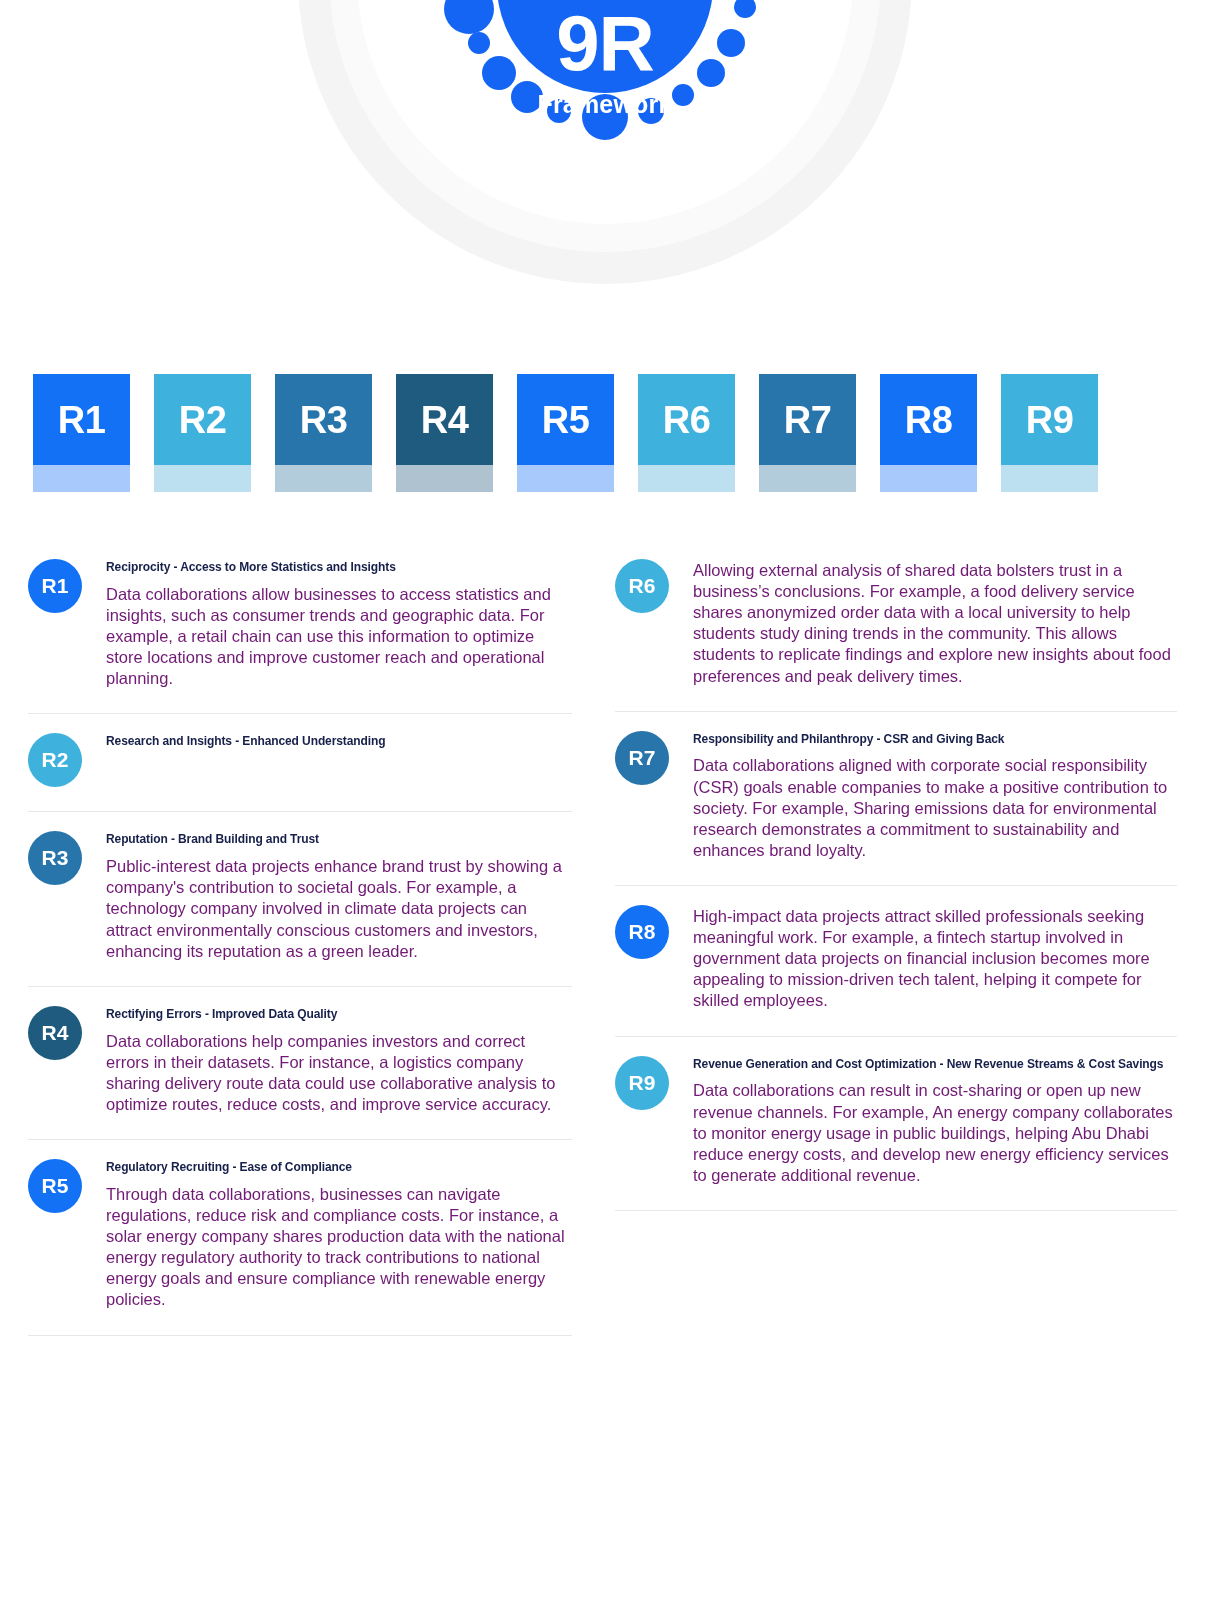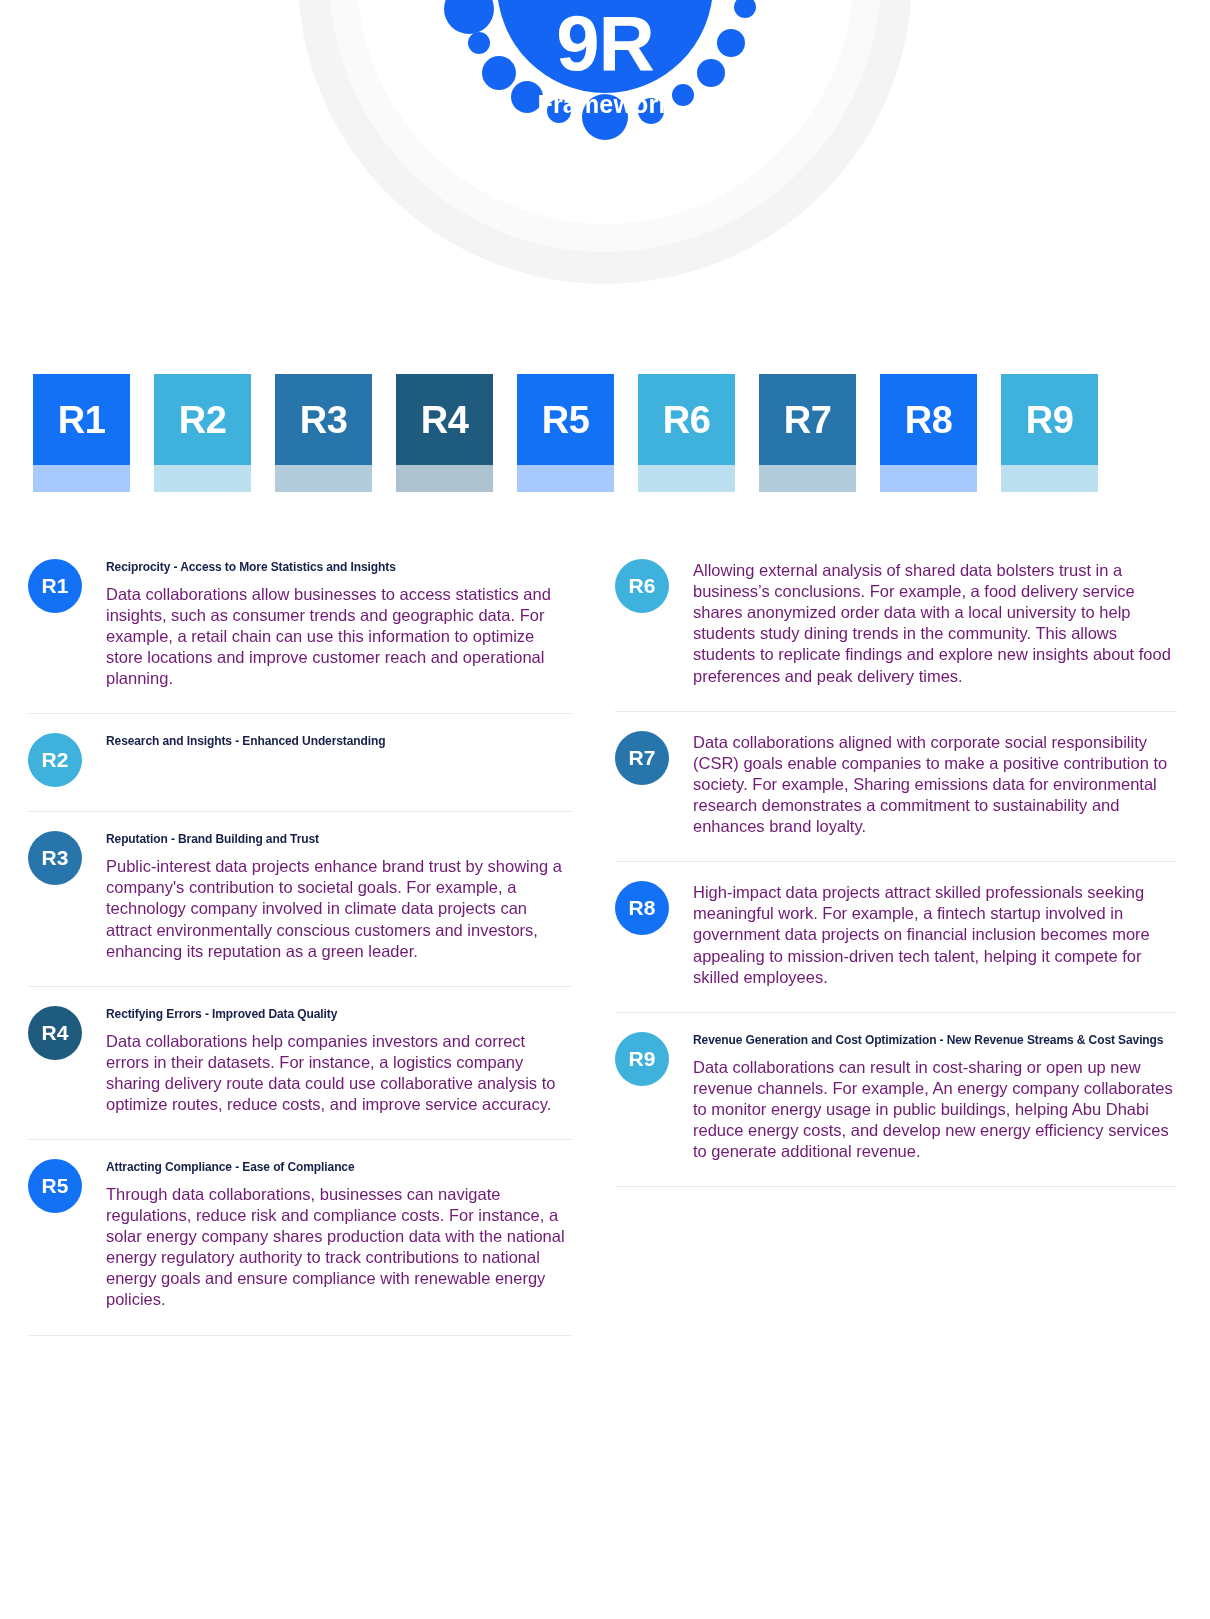--- a/index.html
+++ b/index.html
@@ -303,35 +303,36 @@
       <div class="item">
         <div class="badge" style="background: rgb(31, 91, 126);">R4</div>
         <div class="item-body">
           <p class="item-title">Rectifying Errors - Improved Data Quality</p>
           <p class="item-desc">Data collaborations help companies investors and correct errors in their datasets. For instance, a logistics company sharing delivery route data could use collaborative analysis to optimize routes, reduce costs, and improve service accuracy.</p>
         </div>
       </div>
       <div class="item">
         <div class="badge" style="background: rgb(18, 113, 245);">R5</div>
         <div class="item-body">
-          <p class="item-title">Attracting Compliance - Ease of Compliance</p>
+          <p class="item-title">Regulatory Recruiting - Ease of Compliance</p>
           <p class="item-desc">Through data collaborations, businesses can navigate regulations, reduce risk and compliance costs. For instance, a solar energy company shares production data with the national energy regulatory authority to track contributions to national energy goals and ensure compliance with renewable energy policies.</p>
         </div>
       </div>
     </div>
   <div class="col col-right">
       <div class="item">
         <div class="badge" style="background: rgb(63, 177, 221);">R6</div>
         <div class="item-body">
           <p class="item-desc">Allowing external analysis of shared data bolsters trust in a business’s conclusions. For example, a food delivery service shares anonymized order data with a local university to help students study dining trends in the community. This allows students to replicate findings and explore new insights about food preferences and peak delivery times.</p>
         </div>
       </div>
       <div class="item">
         <div class="badge" style="background: rgb(40, 117, 171);">R7</div>
         <div class="item-body">
+          <p class="item-title">Responsibility and Philanthropy - CSR and Giving Back</p>
           <p class="item-desc">Data collaborations aligned with corporate social responsibility (CSR) goals enable companies to make a positive contribution to society. For example, Sharing emissions data for environmental research demonstrates a commitment to sustainability and enhances brand loyalty.</p>
         </div>
       </div>
       <div class="item">
         <div class="badge" style="background: rgb(18, 113, 245);">R8</div>
         <div class="item-body">
           <p class="item-desc">High-impact data projects attract skilled professionals seeking meaningful work. For example, a fintech startup involved in government data projects on financial inclusion becomes more appealing to mission-driven tech talent, helping it compete for skilled employees.</p>
         </div>
       </div>
       <div class="item">

